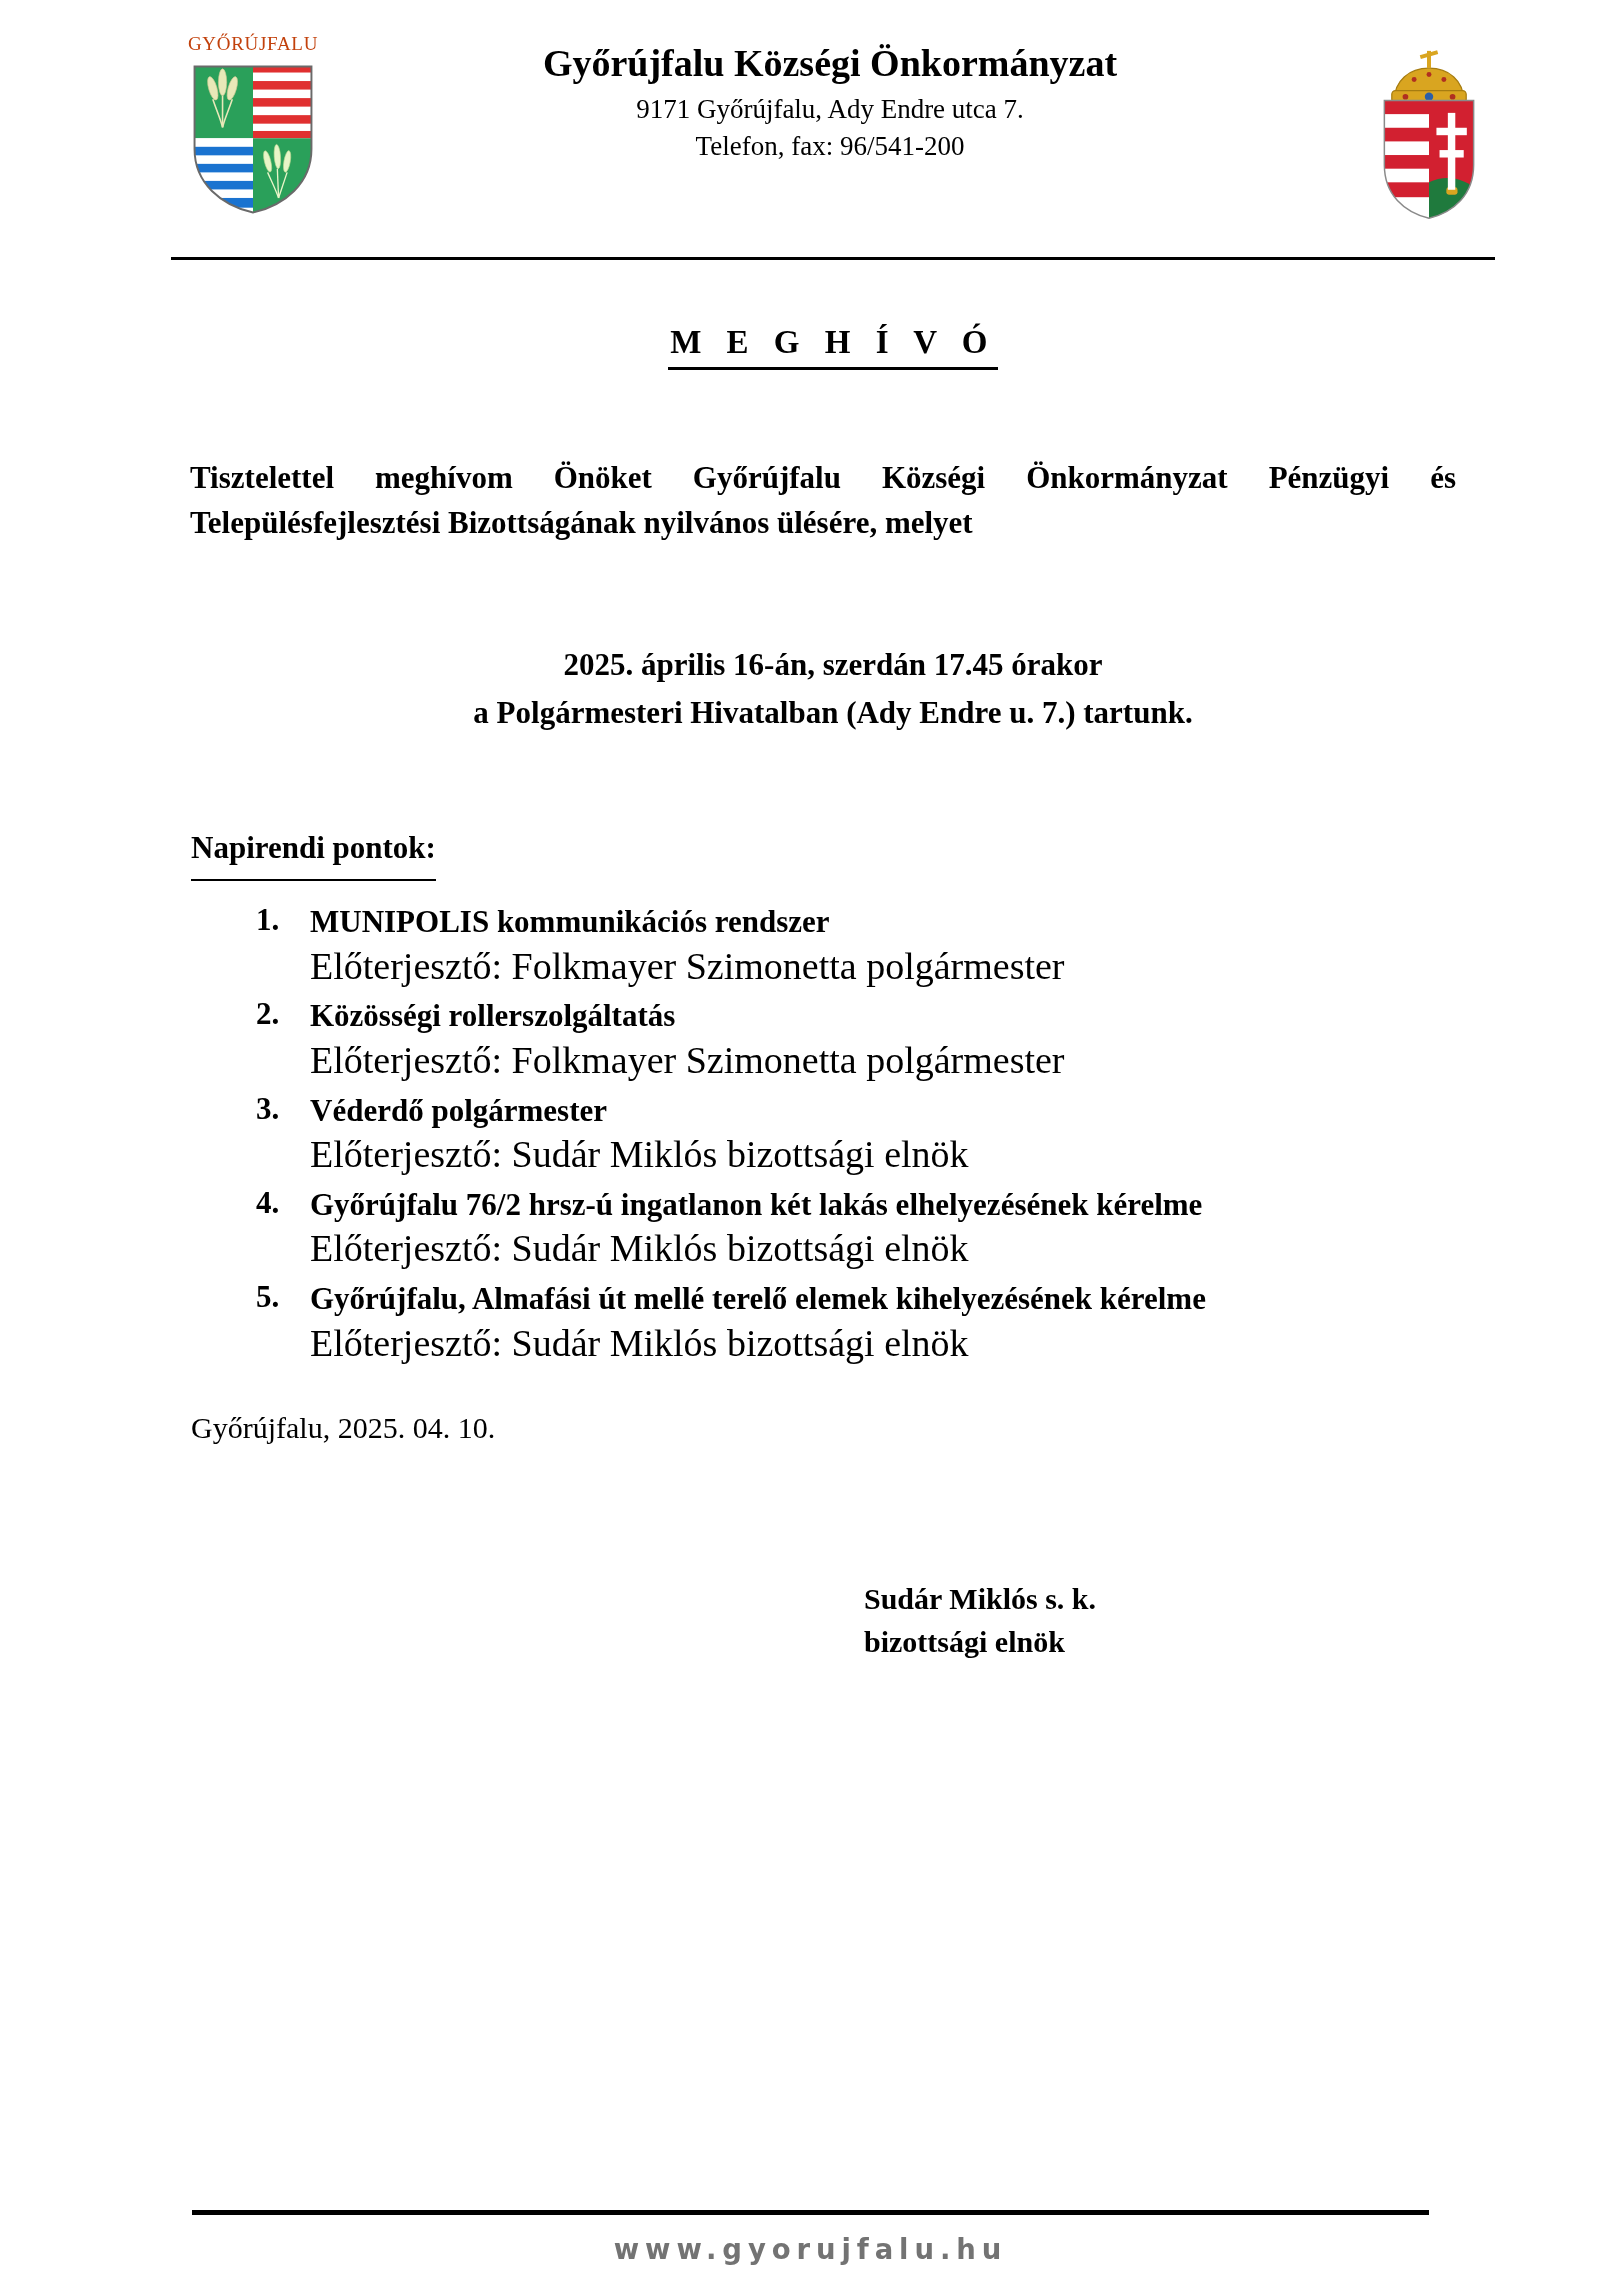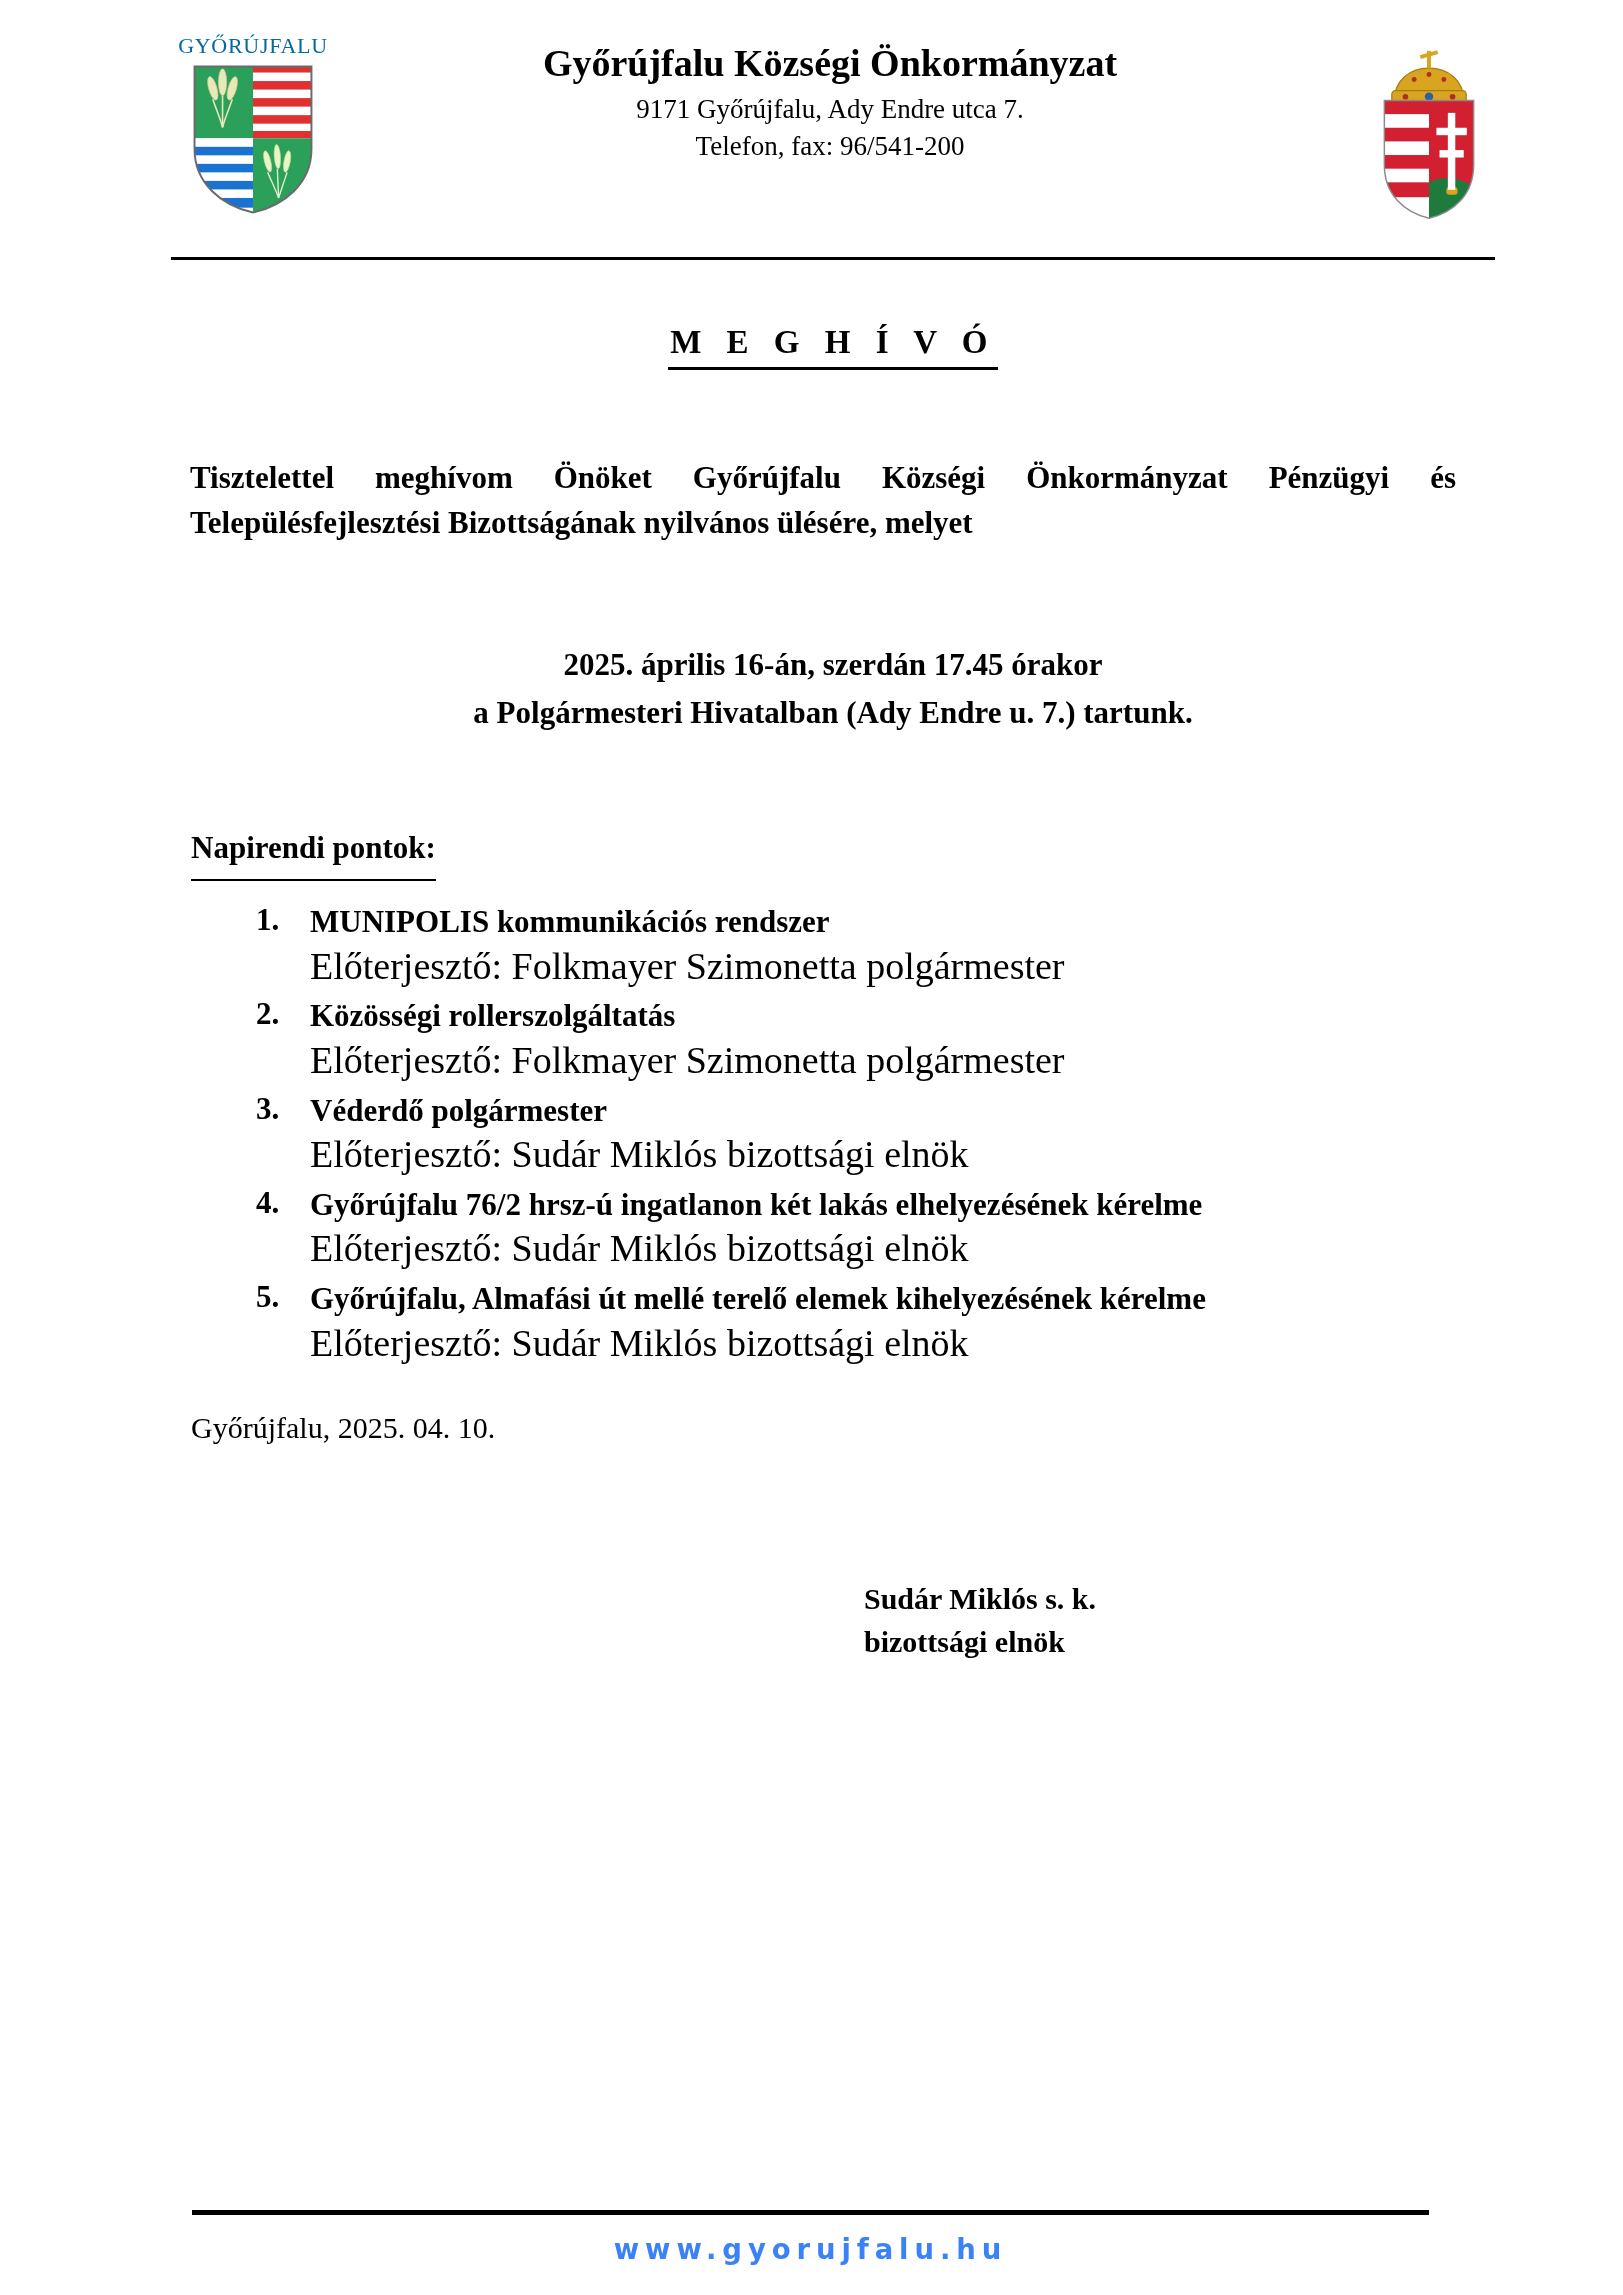--- a/index.html
+++ b/index.html
@@ -36,23 +36,23 @@
     width: 151px;
     height: 196px;
   }
   .crest-local .crest-name {
     position: absolute;
     top: 0;
     left: 0;
     width: 100%;
     text-align: center;
     font-family: "Liberation Serif", serif;
-    font-size: 22px;
+    font-size: 19px;
     letter-spacing: 0.7px;
-    color: #0369a1;
+    color: #c2410c;
   }
   .crest-local .shield-wrap {
     position: absolute;
     top: 31px;
     left: 14.4px;
     width: 122px;
     height: 151px;
   }
   .shield-svg { display: block; width: 100%; height: 100%; }
 
@@ -208,21 +208,21 @@
   .footer-url {
     position: absolute;
     left: 192px;
     top: 2233px;
     width: 1237px;
     text-align: center;
     font-family: "DejaVu Sans", "Liberation Sans", sans-serif;
     font-size: 27.5px;
     font-weight: bold;
     letter-spacing: 5.9px;
-    color: #3b82f6;
+    color: #737373;
   }
 </style>
 </head>
 <body>
 
 <div class="page">
 
   <div class="header">
 
     <div class="crest-local">

